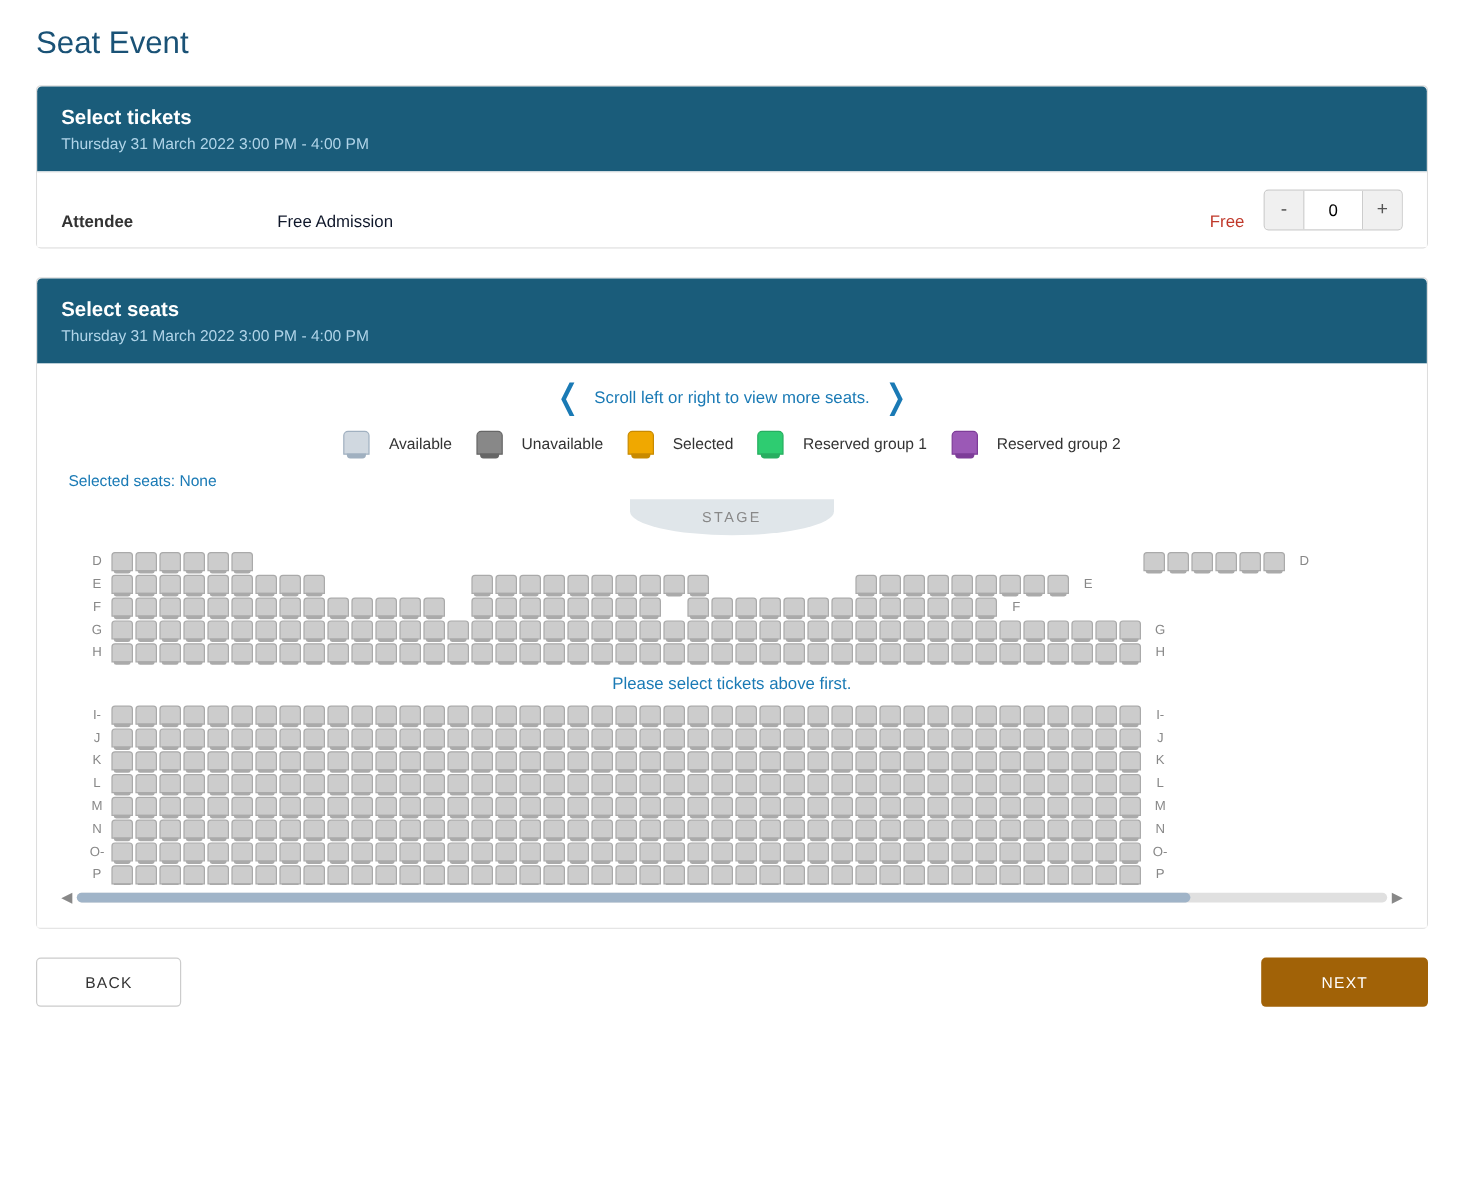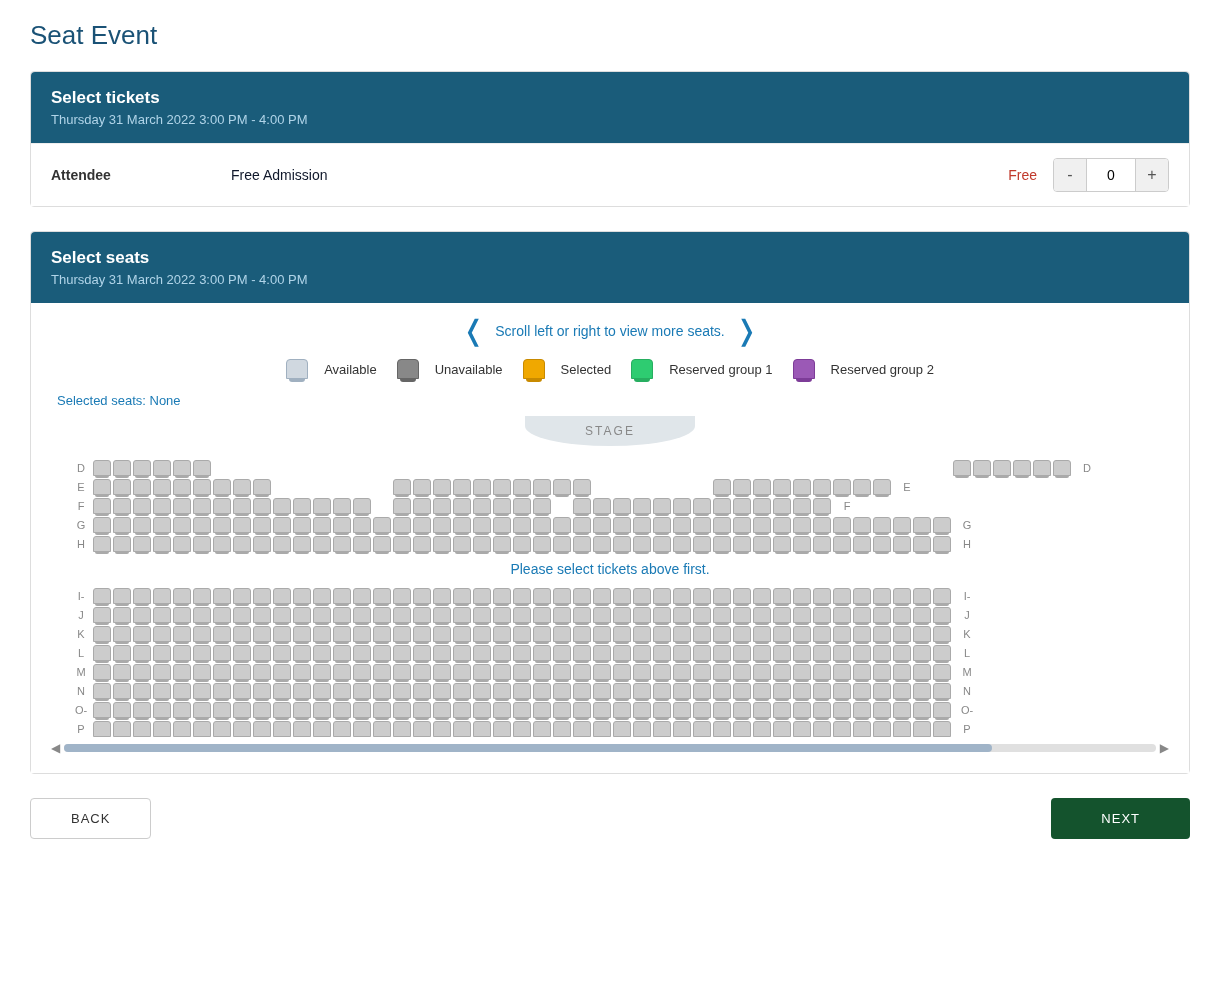--- a/index.html
+++ b/index.html
@@ -34,21 +34,21 @@
     }
 
     .ticket-section {
       border: 1px solid #ddd;
       border-radius: 4px;
       margin-bottom: 24px;
     }
 
     .ticket-row {
       display: flex;
-      align-items: center;
+      align-items: flex-end;
       padding: 14px 20px;
       background: #fff;
       border-top: 1px solid #eee;
     }
     .ticket-row .label {
       font-weight: bold;
       width: 180px;
       font-size: 14px;
     }
     .ticket-row .type {
@@ -276,21 +276,21 @@
       border: 1px solid #ccc;
       background: #fff;
       color: #333;
       padding: 12px 40px;
       font-size: 13px;
       cursor: pointer;
       border-radius: 4px;
       letter-spacing: 1px;
     }
     .btn-next {
-      background: #14532d;
+      background: #a16207;
       color: #fff;
       border: none;
       padding: 12px 50px;
       font-size: 13px;
       cursor: pointer;
       border-radius: 4px;
       letter-spacing: 1px;
     }
   </style>
 </head>

